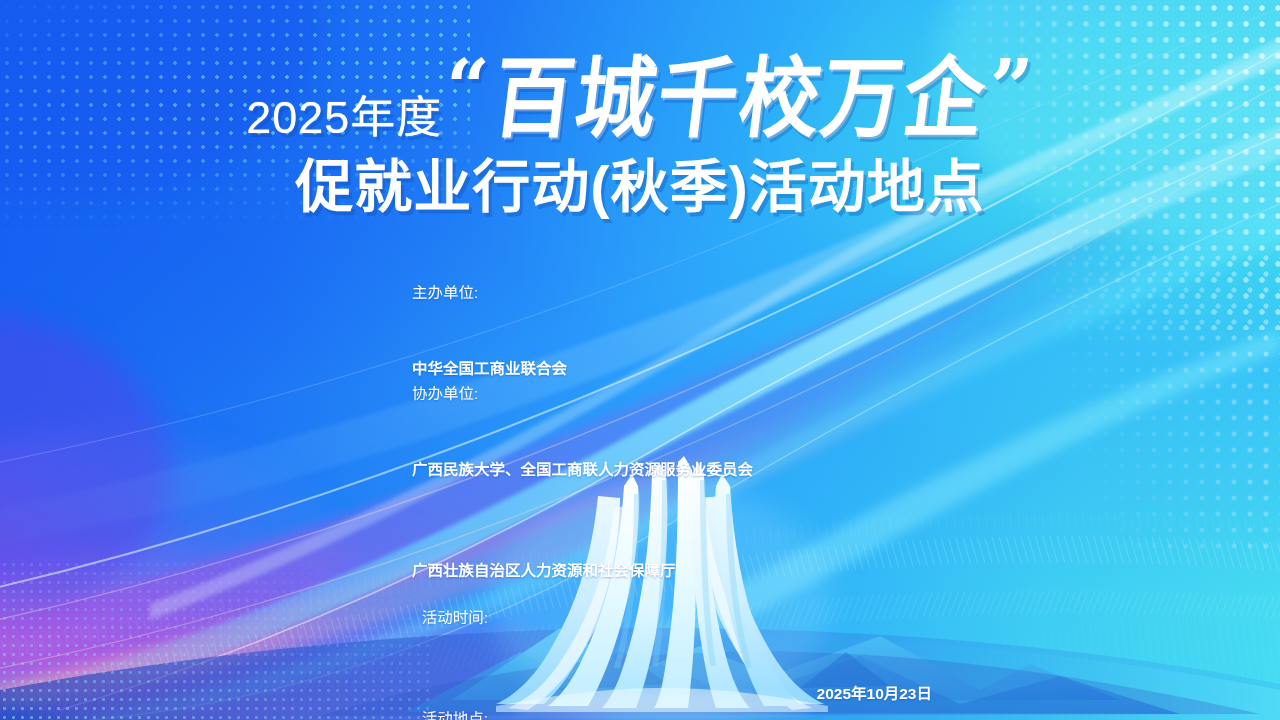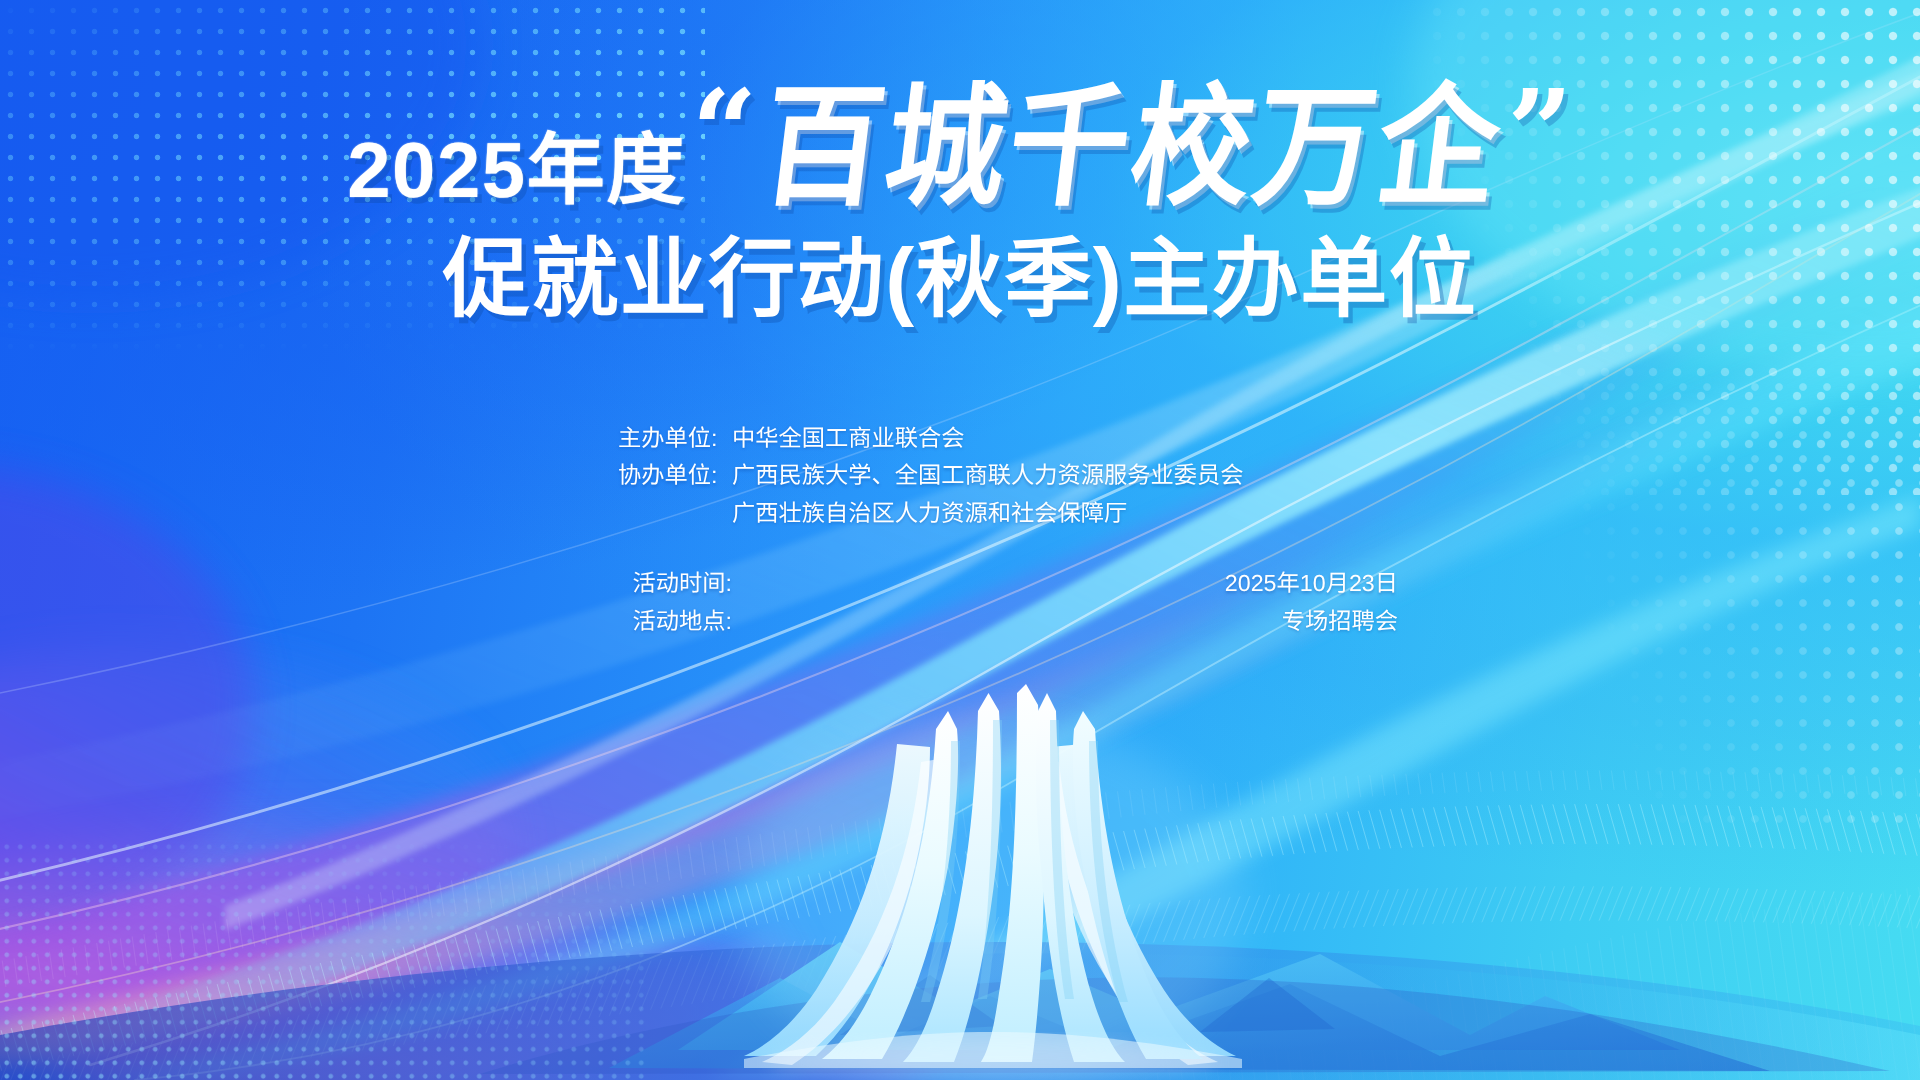--- a/index.html
+++ b/index.html
@@ -58,21 +58,21 @@
   .art{position:absolute;left:0;top:0;width:1280px;height:720px;pointer-events:none;}
   
   .titlewrap{
     position:absolute;left:0;top:62px;width:1280px;text-align:center;
   }
   .title-main{
     display:flex;align-items:flex-end;justify-content:center;gap:4px;
     white-space:nowrap;line-height:1;
   }
   .t-year{
-    font-size:52px;font-weight:bold;color:#ffffff;letter-spacing:1px;
+    font-size:45px;font-weight:normal;color:#ffffff;letter-spacing:1px;
     text-shadow:3px 4px 0 rgba(10,70,160,0.30), 0 0 1px rgba(255,255,255,.9);
     position:relative;top:-2px;
   }
   .t-brush{
     font-size:80px;font-weight:bold;color:#ffffff;
     font-family:"DejaVu Serif","Liberation Serif",serif;
     letter-spacing:2px;
     transform:skewX(-7deg) scaleY(1.1);
     text-shadow:4px 5px 0 rgba(10,70,160,0.28), 2px 2px 0 rgba(255,255,255,.45);
     position:relative;top:-4px;
@@ -87,24 +87,24 @@
     margin-top:12px;
     font-size:58px;font-weight:bold;color:#ffffff;letter-spacing:1px;
     text-shadow:3px 4px 0 rgba(10,70,160,0.30);
     line-height:1.15;
   }
   .info{
     position:absolute;left:412px;top:280px;width:520px;
     color:#ffffff;font-size:15.5px;line-height:25px;
     text-shadow:0 1px 2px rgba(10,60,150,0.35);
   }
-  .info .row{display:flex;}
+  .info .row{display:flex;flex-direction:column;}
   .info .lbl{width:76px;flex:0 0 76px;}
   .info .lbl.blank{visibility:hidden;}
-  .info .val{flex:1;}
+  .info .val{flex:1;font-weight:bold;}
   .info .gap{height:22px;}
   .meta{margin-top:0;text-align:right;}
 </style>
 </head>
 <body>
 
 <div id="poster">
 
   <svg class="art" viewBox="0 0 1280 720" preserveAspectRatio="none">
     <defs>
@@ -306,21 +306,21 @@
   <div class="dots dots-r"></div>
   <div class="dots dots-bl"></div>
 
   <div class="titlewrap">
     <div class="title-main">
       <span class="t-year">2025年度</span>
       <span class="t-quote">“</span>
       <span class="t-brush">百城千校万企</span>
       <span class="t-quote">”</span>
     </div>
-    <div class="title-sub">促就业行动(秋季)主办单位</div>
+    <div class="title-sub">促就业行动(秋季)活动地点</div>
   </div>
 
   <div class="info">
 
     <div>
       <div class="row">
         <span class="lbl">主办单位:</span>
         <span class="val">中华全国工商业联合会</span>
       </div>
     </div>

